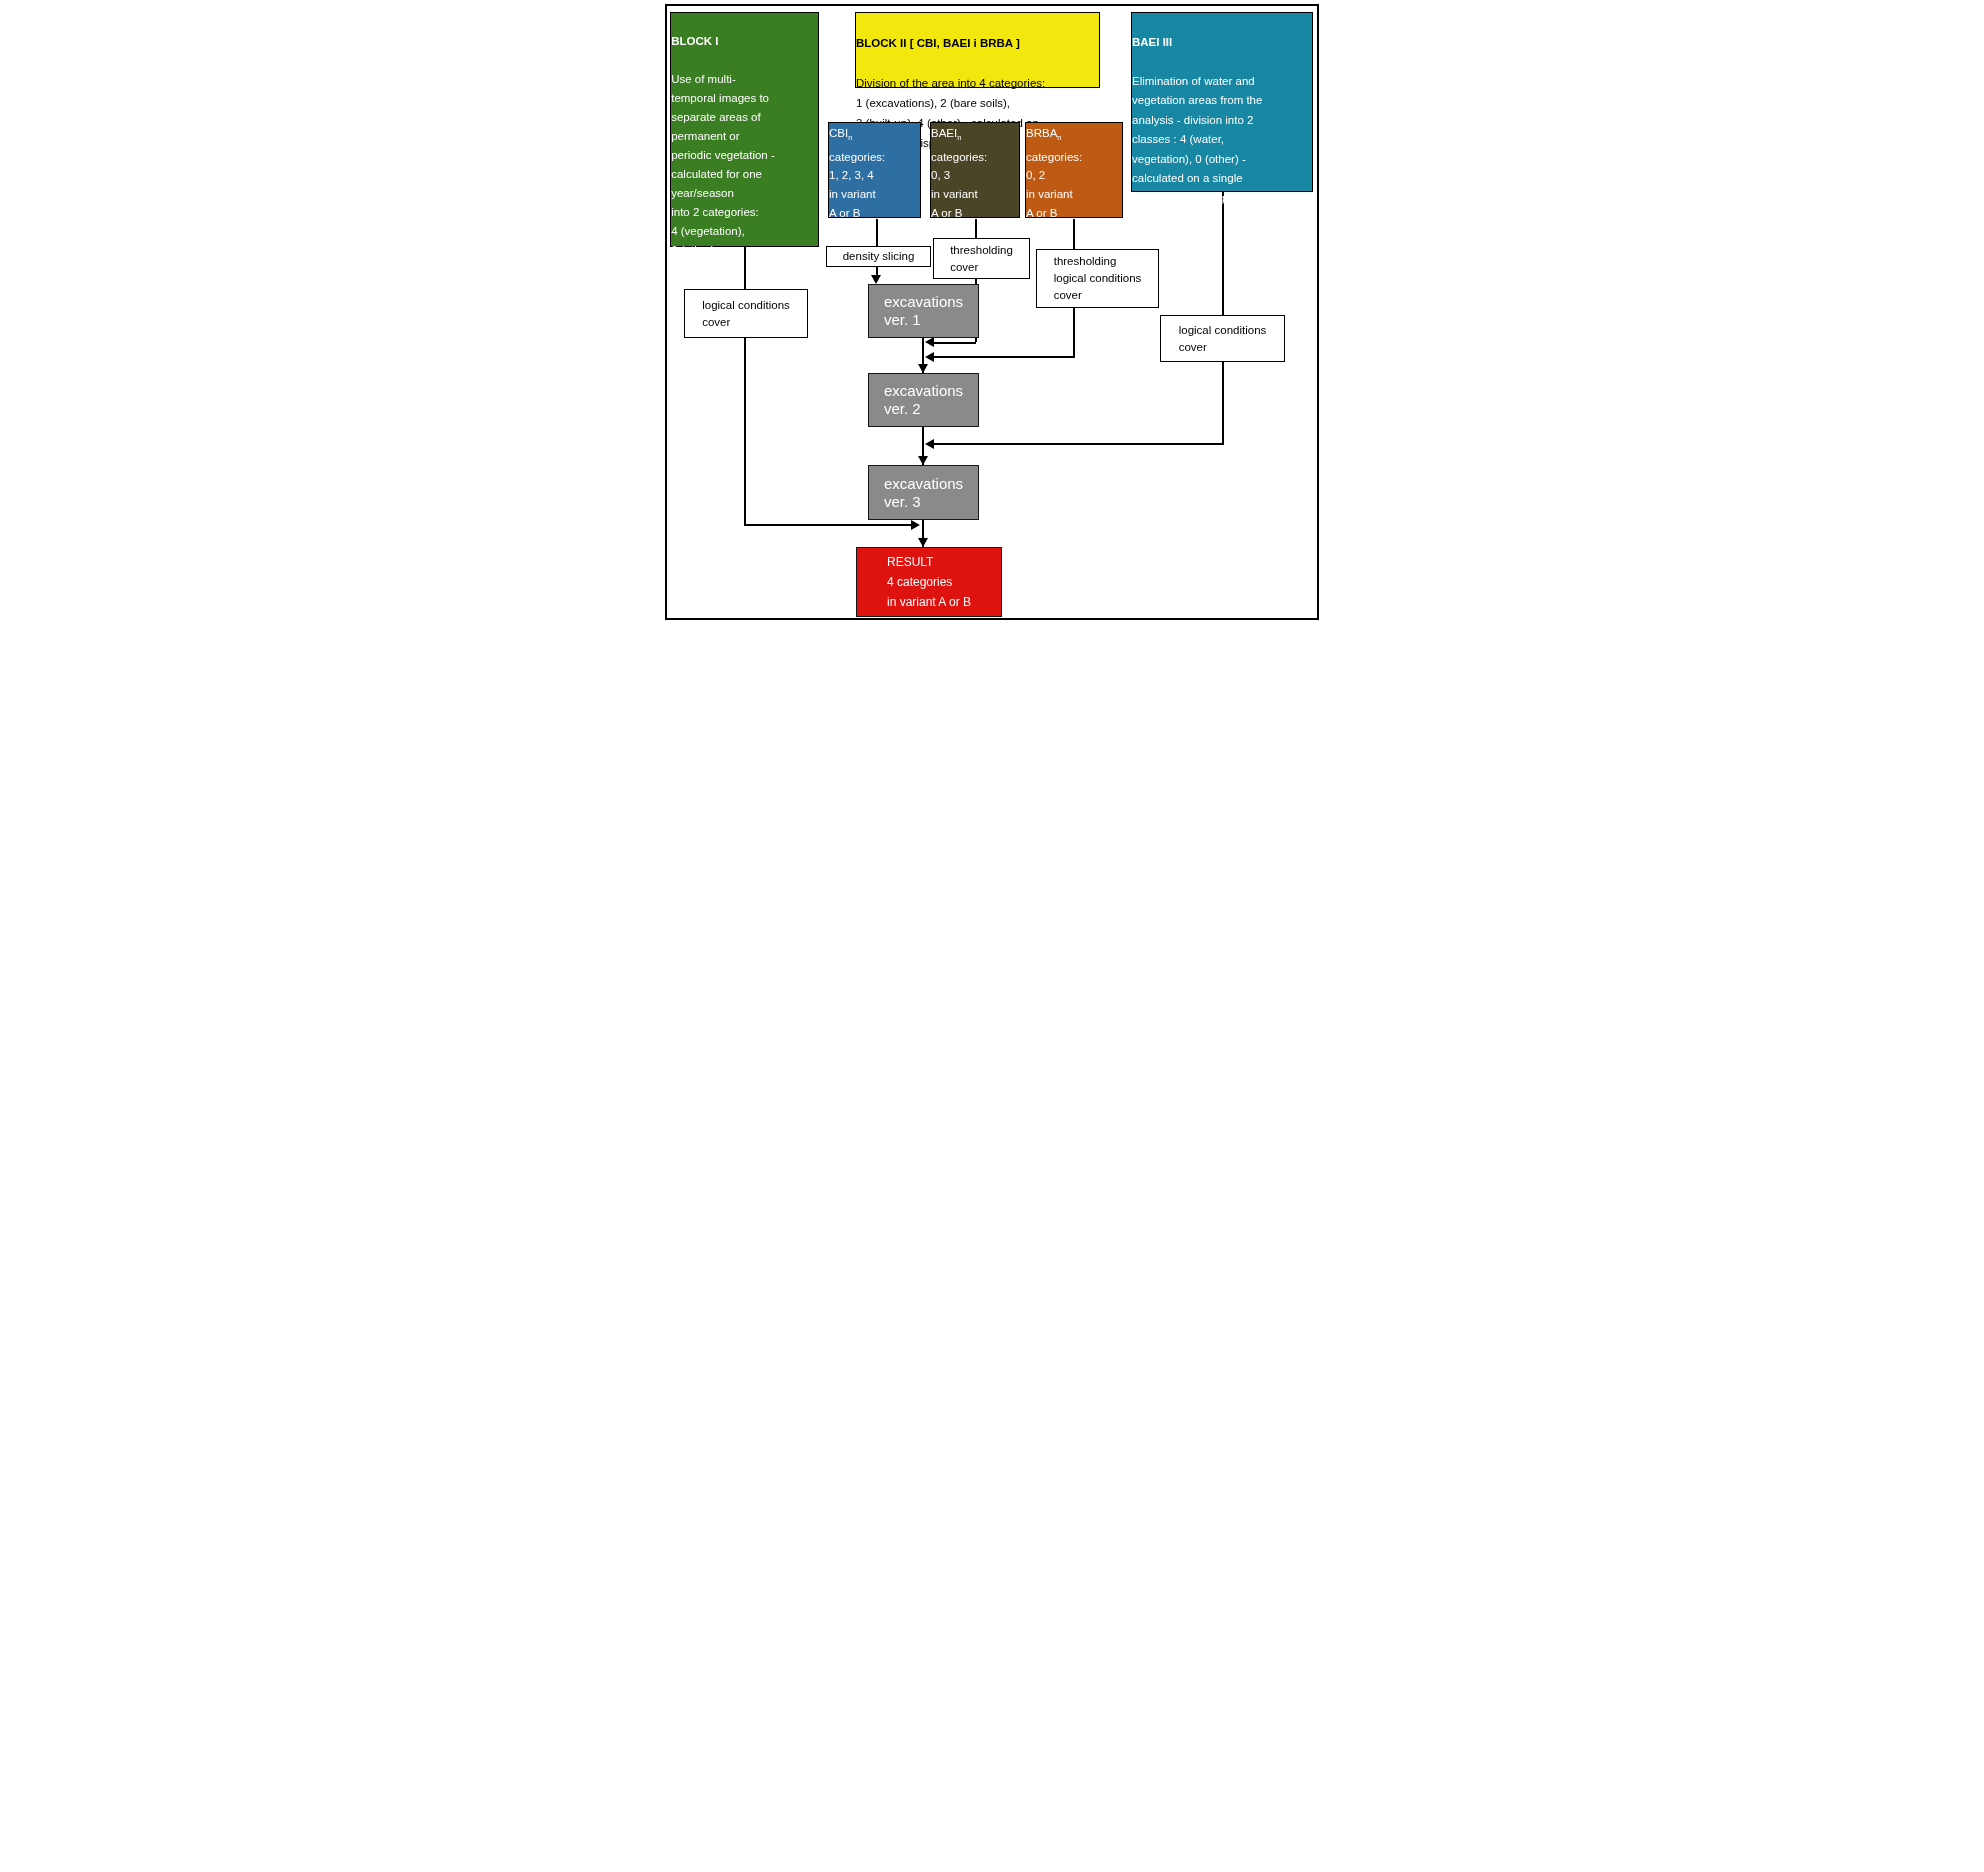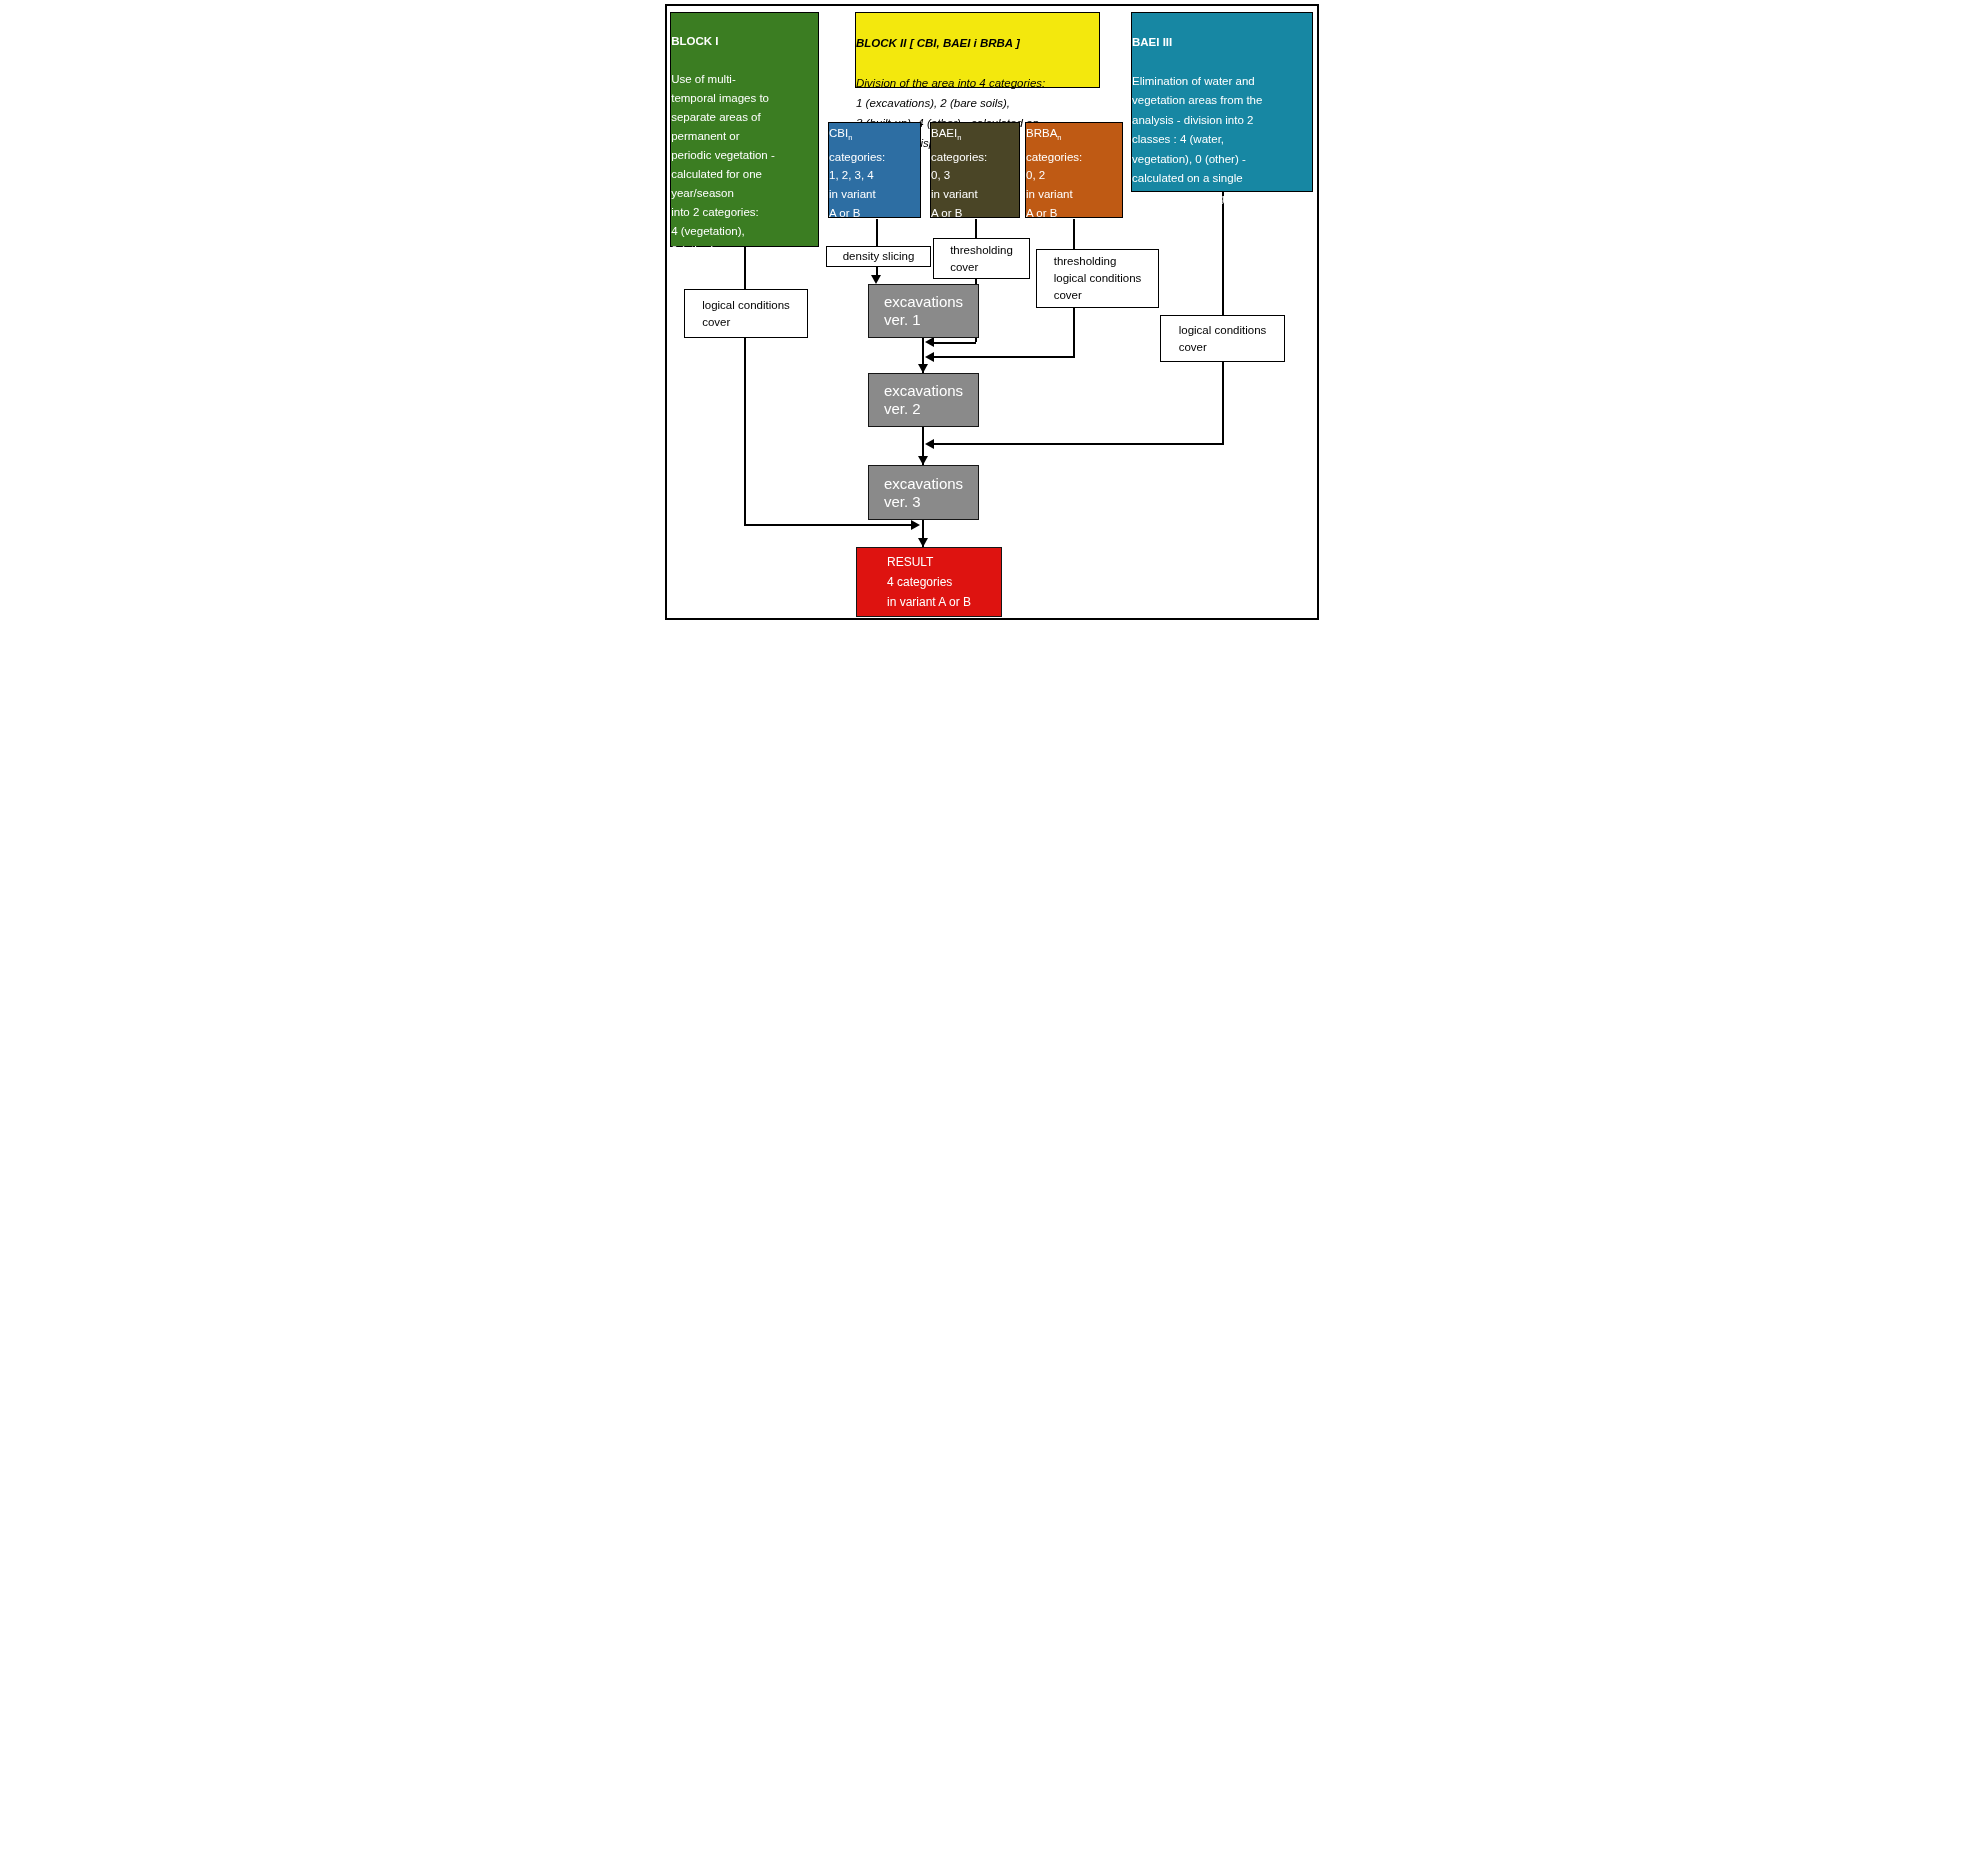--- a/index.html
+++ b/index.html
@@ -88,21 +88,21 @@
 permanent or
 periodic vegetation -
 calculated for one
 year/season
 into 2 categories:
 4 (vegetation),
 0 (other)
 variant A or B</div>
   </div>
 
-  <div class="box block pre" style="left: 194px; top: 12px; width: 245px; height: 76px; line-height: 20px; color: rgb(0, 0, 0); background-color: rgb(243, 232, 13); font-style: italic;">
+  <div class="box block pre" style="left: 194px; top: 12px; width: 245px; height: 76px; line-height: 20px; color: rgb(0, 0, 0); background-color: rgb(243, 232, 13);">
     <div class="title">BLOCK II [ CBI, BAEI i BRBA ]</div>
     <div class="body">Division of the area into 4 categories:
 1 (excavations), 2 (bare soils),
 3 (built-up), 4 (other) - calculated on
 a single multispectral image</div>
   </div>
 
   <div class="box block pre" style="left: 470px; top: 12px; width: 182px; height: 180px; line-height: 19.5px; color: rgb(255, 255, 255); background-color: rgb(23, 135, 163);">
     <div class="title">BAEI III</div>
     <div class="body">Elimination of water and

